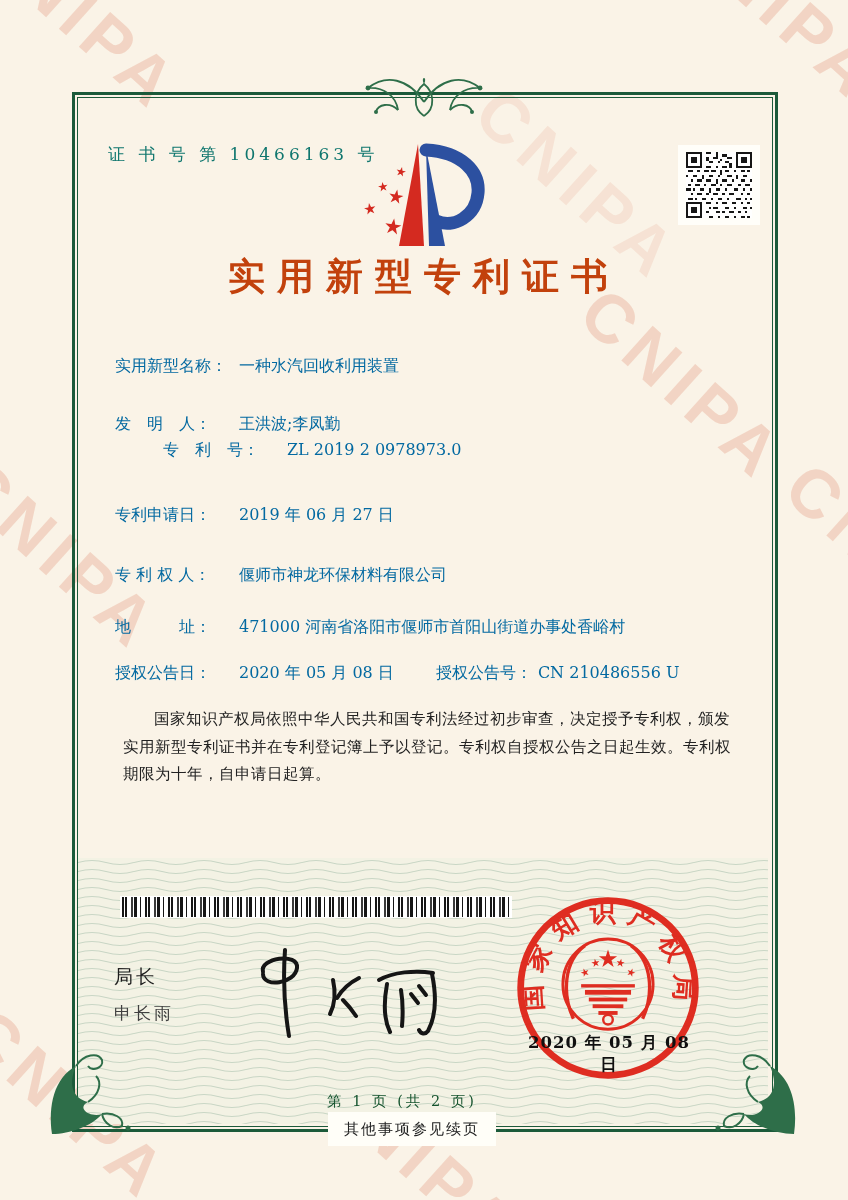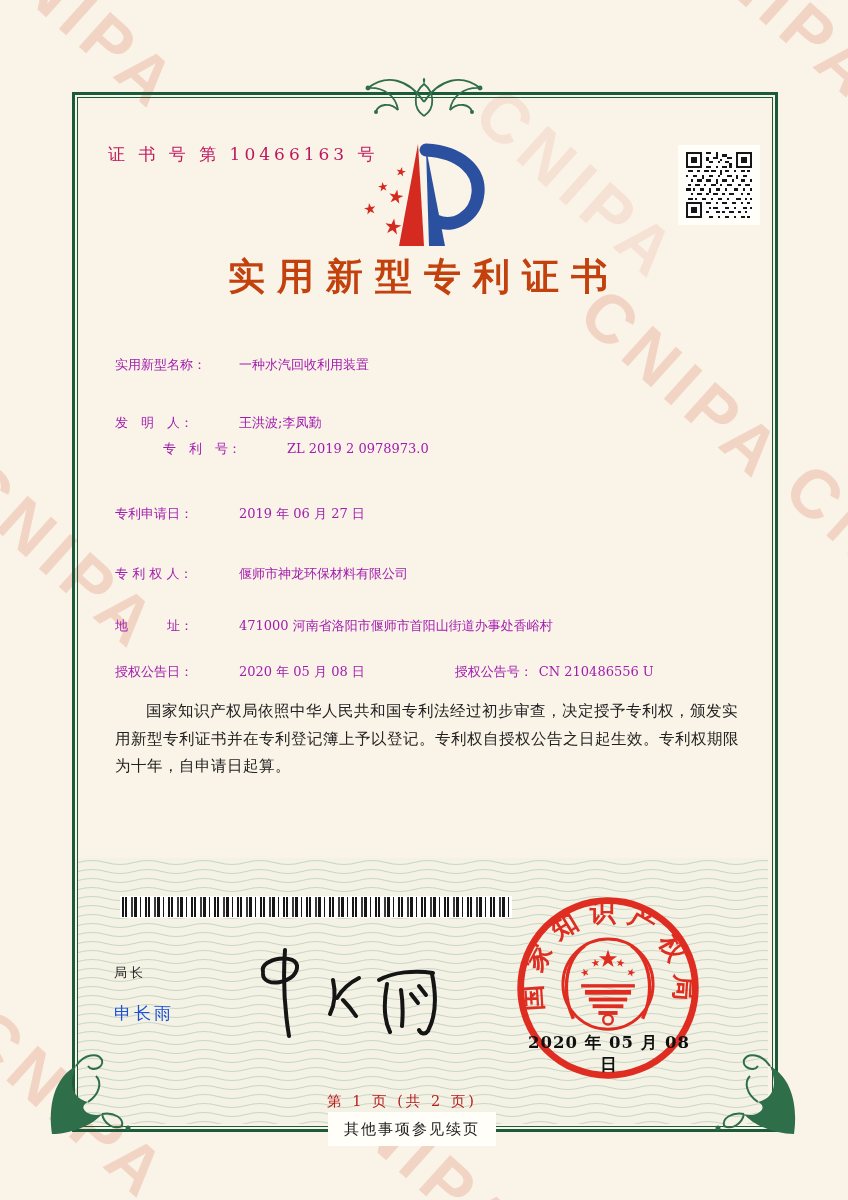--- a/index.html
+++ b/index.html
@@ -12,54 +12,54 @@
       white-space:nowrap;pointer-events:none;}
 
   
   .frame{position:absolute;left:72px;top:92px;width:700px;height:1034px;border:3px solid #1b5a3a;z-index:1;}
   .frame-inner{position:absolute;left:2px;top:2px;right:2px;bottom:2px;border:1px solid #1b5a3a;}
 
   .guilloche{position:absolute;left:78px;top:858px;width:690px;height:266px;z-index:1;}
 
   .ornament{position:absolute;z-index:3;}
 
-  .cert-no{position:absolute;left:108px;top:143px;z-index:2;font-size:17px;letter-spacing:4px;color:#be185d;}
+  .cert-no{position:absolute;left:108px;top:143px;z-index:2;font-size:17px;letter-spacing:4px;color:#0f766e;}
   .logo{position:absolute;left:352px;top:136px;z-index:2;}
   .qr-box{position:absolute;left:678px;top:145px;width:82px;height:80px;background:#fffef9;z-index:2;
           display:flex;align-items:center;justify-content:center;}
   .title{position:absolute;left:0;right:0;top:252px;z-index:2;text-align:center;
          font-size:37px;font-weight:bold;letter-spacing:12px;color:#c2410c;}
 
-  .field-row{position:absolute;left:115px;right:70px;z-index:2;font-size:13px;color:#a21caf;white-space:nowrap;}
+  .field-row{position:absolute;left:115px;right:70px;z-index:2;font-size:16px;color:#0369a1;white-space:nowrap;}
   .field-label{display:inline-block;min-width:118px;}
   .field-value{margin-left:6px;}
-  .grant-pair{margin-left:90px;}
+  .grant-pair{margin-left:42px;}
 
   .body-text{position:absolute;left:115px;top:698px;width:632px;z-index:2;font-size:15.5px;
              line-height:1.78;color:#222;letter-spacing:.5px;}
-  .body-text p{margin:0;text-indent:2em;}
+  .body-text p{margin:8px;text-indent:2em;}
 
   .barcode{position:absolute;left:120px;top:896px;width:392px;height:22px;z-index:2;background:#fff;
            padding:1px 2px;box-sizing:border-box;}
   .barcode-bars{width:100%;height:100%;
     background:repeating-linear-gradient(90deg,#161616 0 2px,#fff 2px 3px,#161616 3px 5px,#fff 5px 9px,
       #3a3a3a 9px 11px,#fff 11px 12px,#161616 12px 15px,#fff 15px 18px,#161616 18px 19px,#fff 19px 23px);}
 
   .signer-title{position:absolute;left:114px;top:964px;z-index:2;font-family:"Liberation Sans",sans-serif;
-                font-size:13px;letter-spacing:3px;color:#1d1d1d;}
+                font-size:19px;letter-spacing:3px;color:#1d1d1d;}
   .signer-name{position:absolute;left:114px;top:1002px;z-index:2;font-family:"Liberation Sans",sans-serif;
-               font-size:17px;letter-spacing:3px;color:#1d4ed8;}
+               font-size:17px;letter-spacing:3px;color:#404040;}
   .signature{position:absolute;left:233px;top:938px;z-index:2;}
 
   .seal{position:absolute;left:512px;top:892px;z-index:3;opacity:.95;}
   .seal-date{position:absolute;left:520px;top:1032px;width:178px;z-index:4;text-align:center;
              font-size:16.5px;font-weight:bold;letter-spacing:1px;color:#101010;}
 
   .page-info{position:absolute;left:72px;top:1092px;width:660px;z-index:2;text-align:center;
-             font-size:14.5px;letter-spacing:3px;color:#b91c1c;}
+             font-size:14.5px;letter-spacing:3px;color:#14532d;}
 
   .cont-strip{position:absolute;left:328px;top:1112px;width:168px;height:34px;z-index:2;background:#fffef8;
               display:flex;align-items:center;justify-content:center;font-size:15px;letter-spacing:2px;color:#222;}
 </style>
 </head>
 <body>
 
 <div class="page">
 
   <div class="wm" style="left:-45px;top:-25px;">CNIPA</div>

